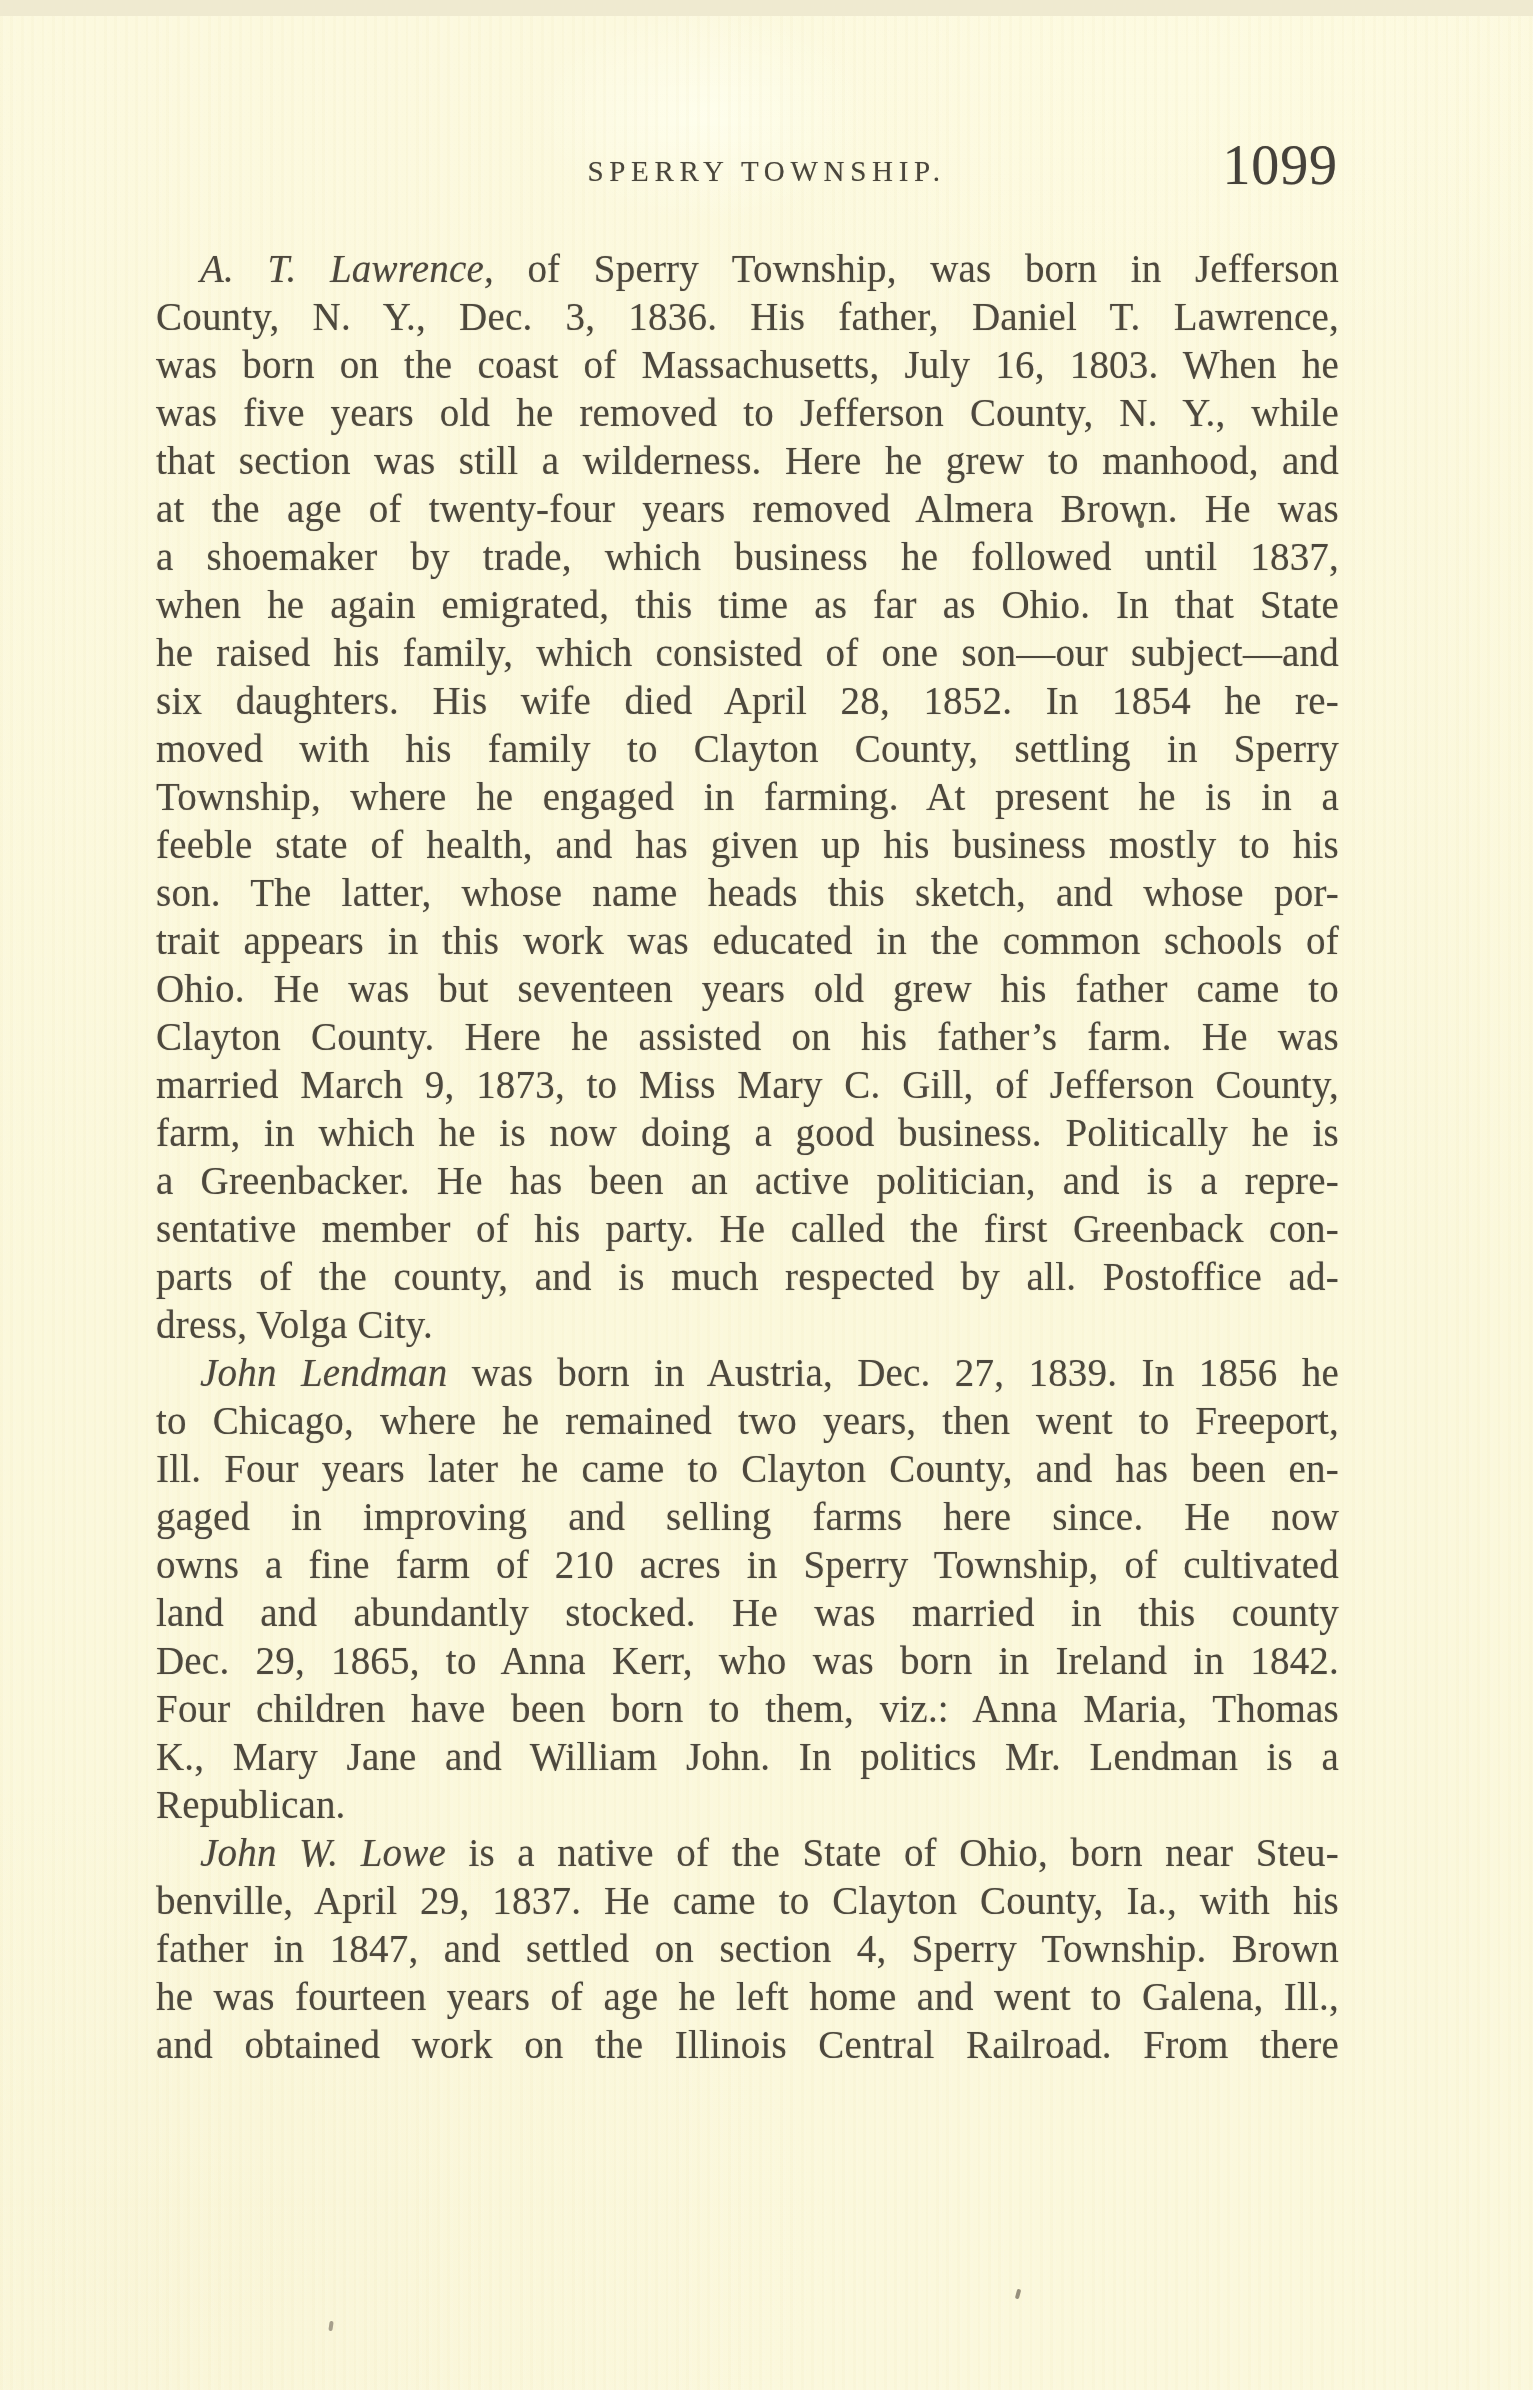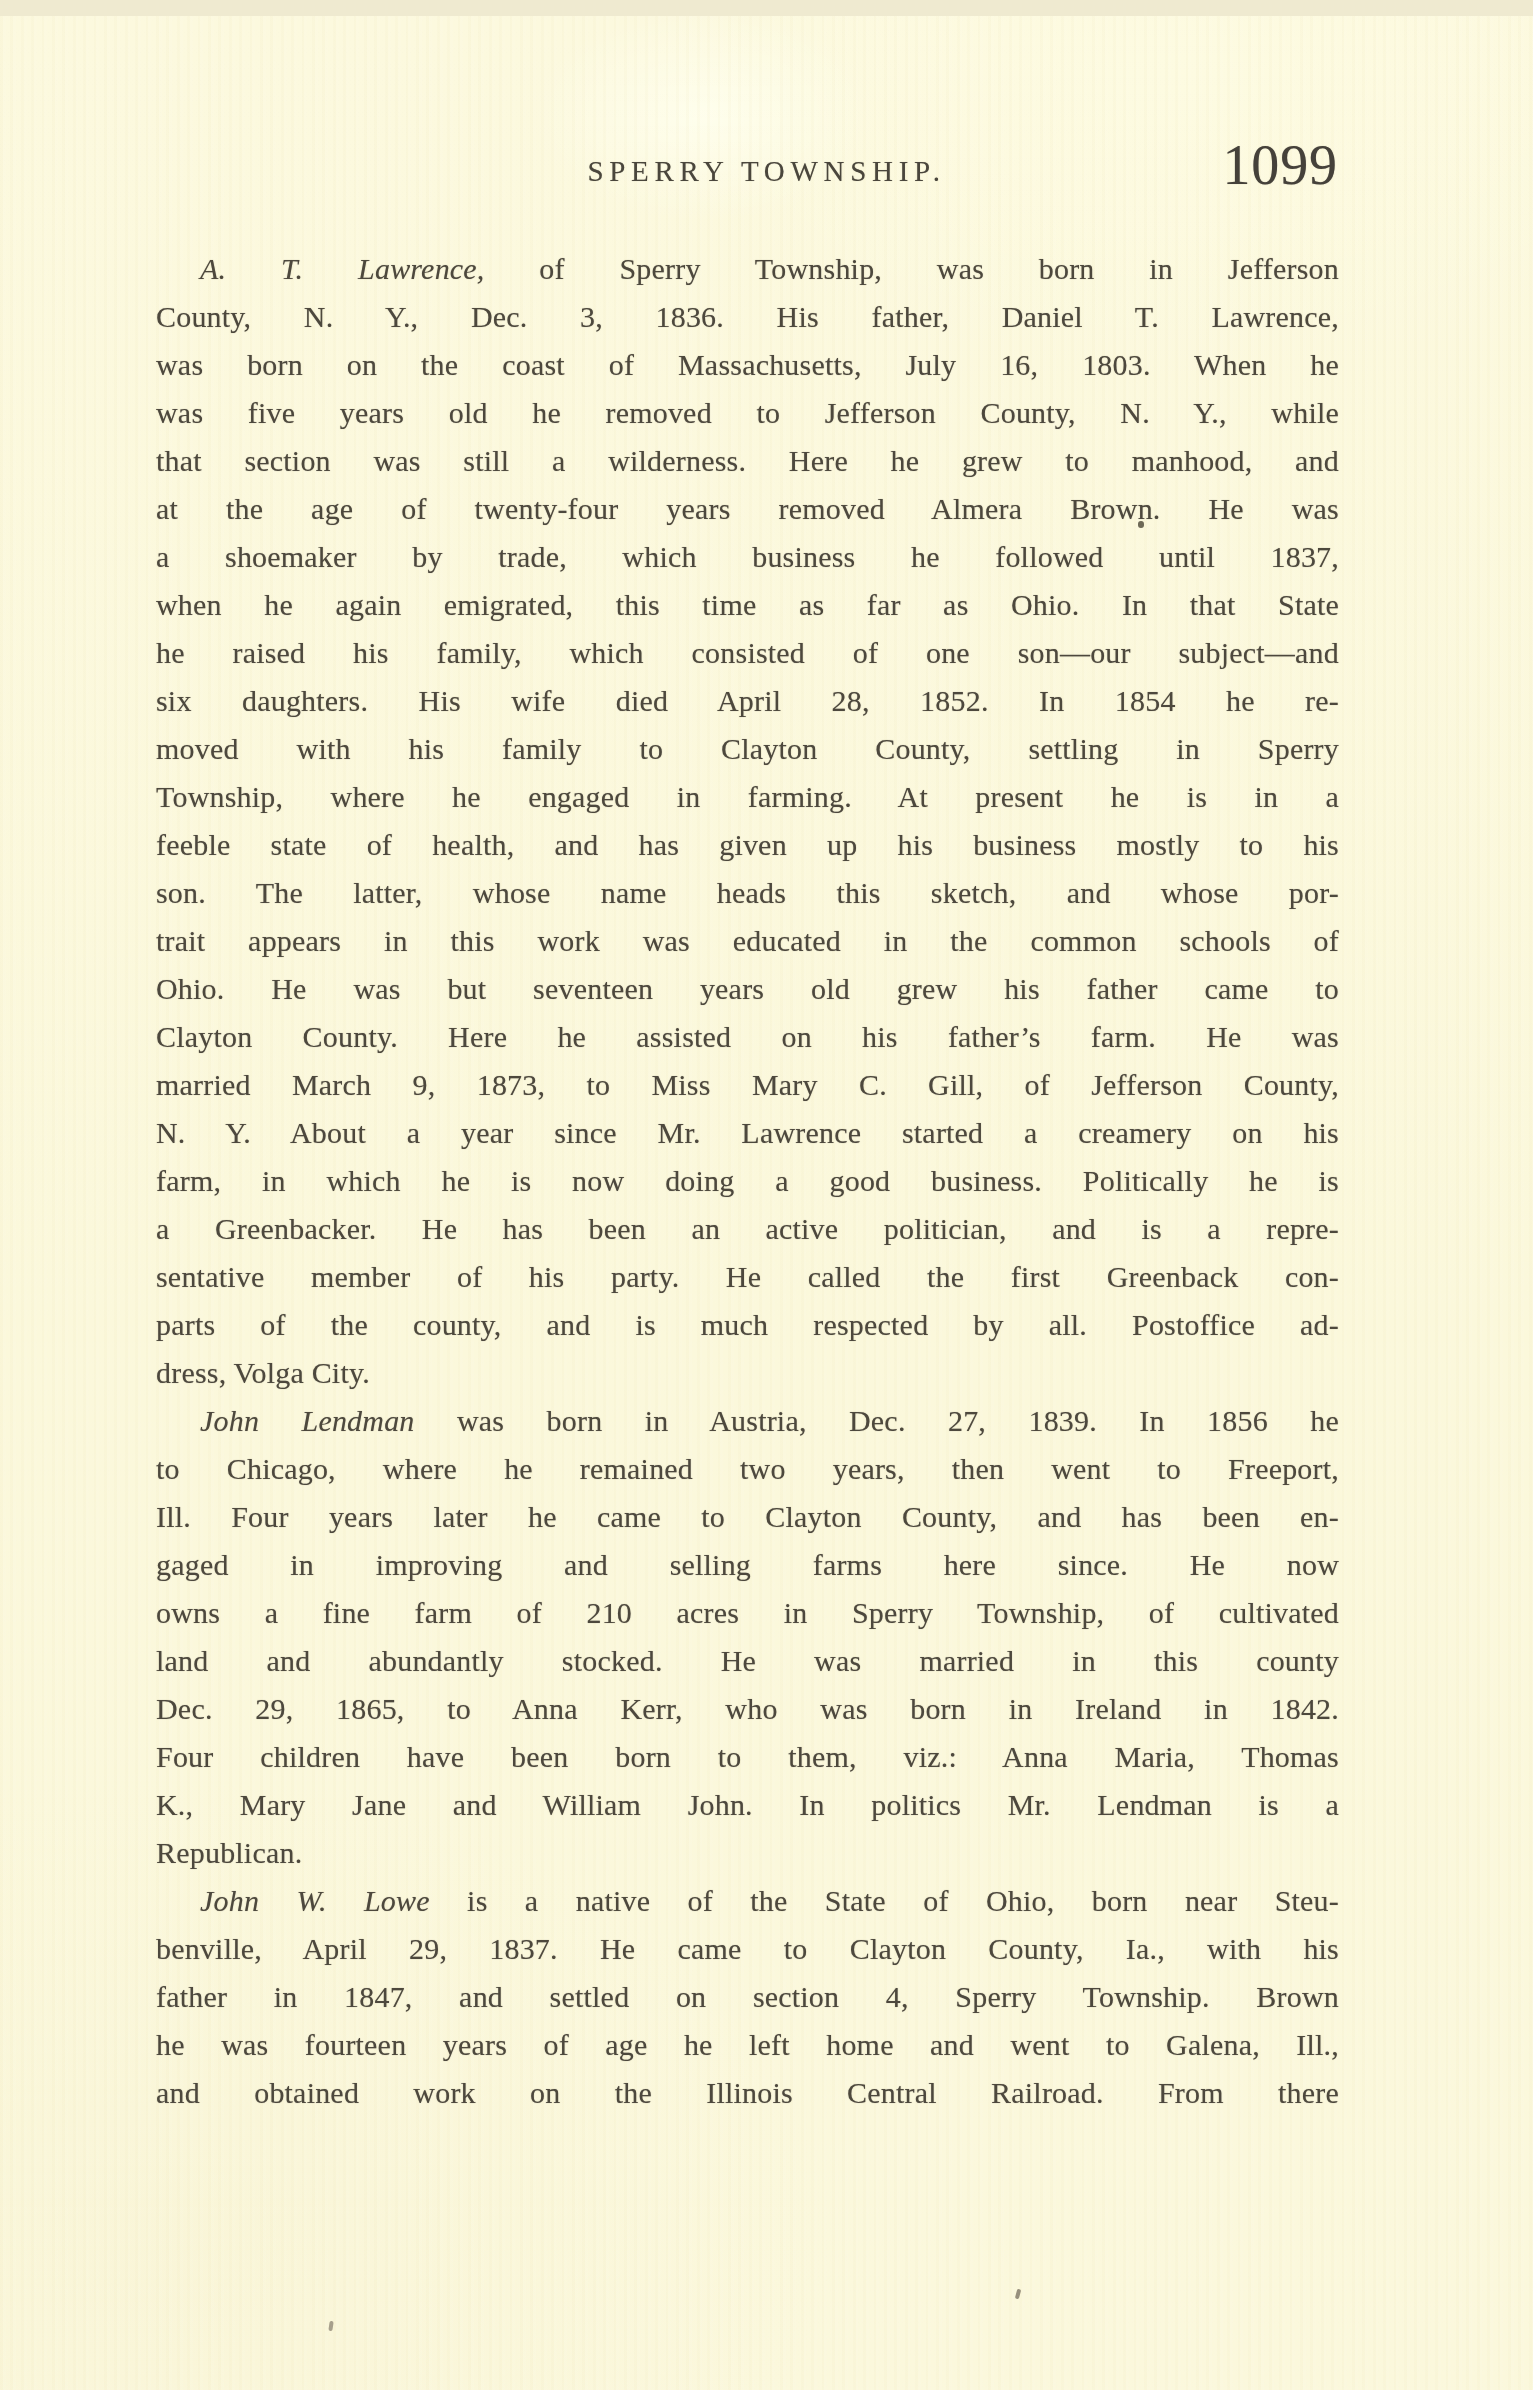--- a/index.html
+++ b/index.html
@@ -37,21 +37,21 @@
     position:absolute;top:125px;right:195px;
     font-size:56px;line-height:49px;color:#45413a;
     letter-spacing:0.9px;
     text-shadow:0 0 0.9px rgba(69,65,58,0.4);
   }
   #text-block{
     position:absolute;left:156px;top:229px;width:1183px;
   }
   .paragraph{margin:0;padding:0;}
   .line{
-    height:48px;line-height:48px;font-size:30px;
+    height:48px;line-height:48px;font-size:39px;
     letter-spacing:0.2px;
     text-align:justify;
     -moz-text-align-last:justify;
     text-align-last:justify;
     text-shadow:0 0 1.1px rgba(77,72,61,0.42);
     white-space:normal;
   }
   .line.first{text-indent:44px;}
   .line.para-end{
     -moz-text-align-last:left;
@@ -80,21 +80,20 @@
         <div class="line"><span>he raised his family, which consisted of one son—our subject—and</span></div>
         <div class="line"><span>six daughters. His wife died April 28, 1852. In 1854 he re-</span></div>
         <div class="line"><span>moved with his family to Clayton County, settling in Sperry</span></div>
         <div class="line"><span>Township, where he engaged in farming. At present he is in a</span></div>
         <div class="line"><span>feeble state of health, and has given up his business mostly to his</span></div>
         <div class="line"><span>son. The latter, whose name heads this sketch, and whose por-</span></div>
         <div class="line"><span>trait appears in this work was educated in the common schools of</span></div>
         <div class="line"><span>Ohio. He was but seventeen years old grew his father came to</span></div>
         <div class="line"><span>Clayton County. Here he assisted on his father’s farm. He was</span></div>
         <div class="line"><span>married March 9, 1873, to Miss Mary C. Gill, of Jefferson County,</span></div>
-        <div class="line"><span>N. Y. About a year since Mr. Lawrence started a creamery on his</span></div>
         <div class="line"><span>farm, in which he is now doing a good business. Politically he is</span></div>
         <div class="line"><span>a Greenbacker. He has been an active politician, and is a repre-</span></div>
         <div class="line"><span>sentative member of his party. He called the first Greenback con-</span></div>
         <div class="line"><span>parts of the county, and is much respected by all. Postoffice ad-</span></div>
         <div class="line para-end"><span>dress, Volga City.</span></div>
       </div>
       <div class="paragraph">
         <div class="line first"><em>John Lendman</em><span> was born in Austria, Dec. 27, 1839. In 1856 he</span></div>
         <div class="line"><span>to Chicago, where he remained two years, then went to Freeport,</span></div>
         <div class="line"><span>Ill. Four years later he came to Clayton County, and has been en-</span></div>

